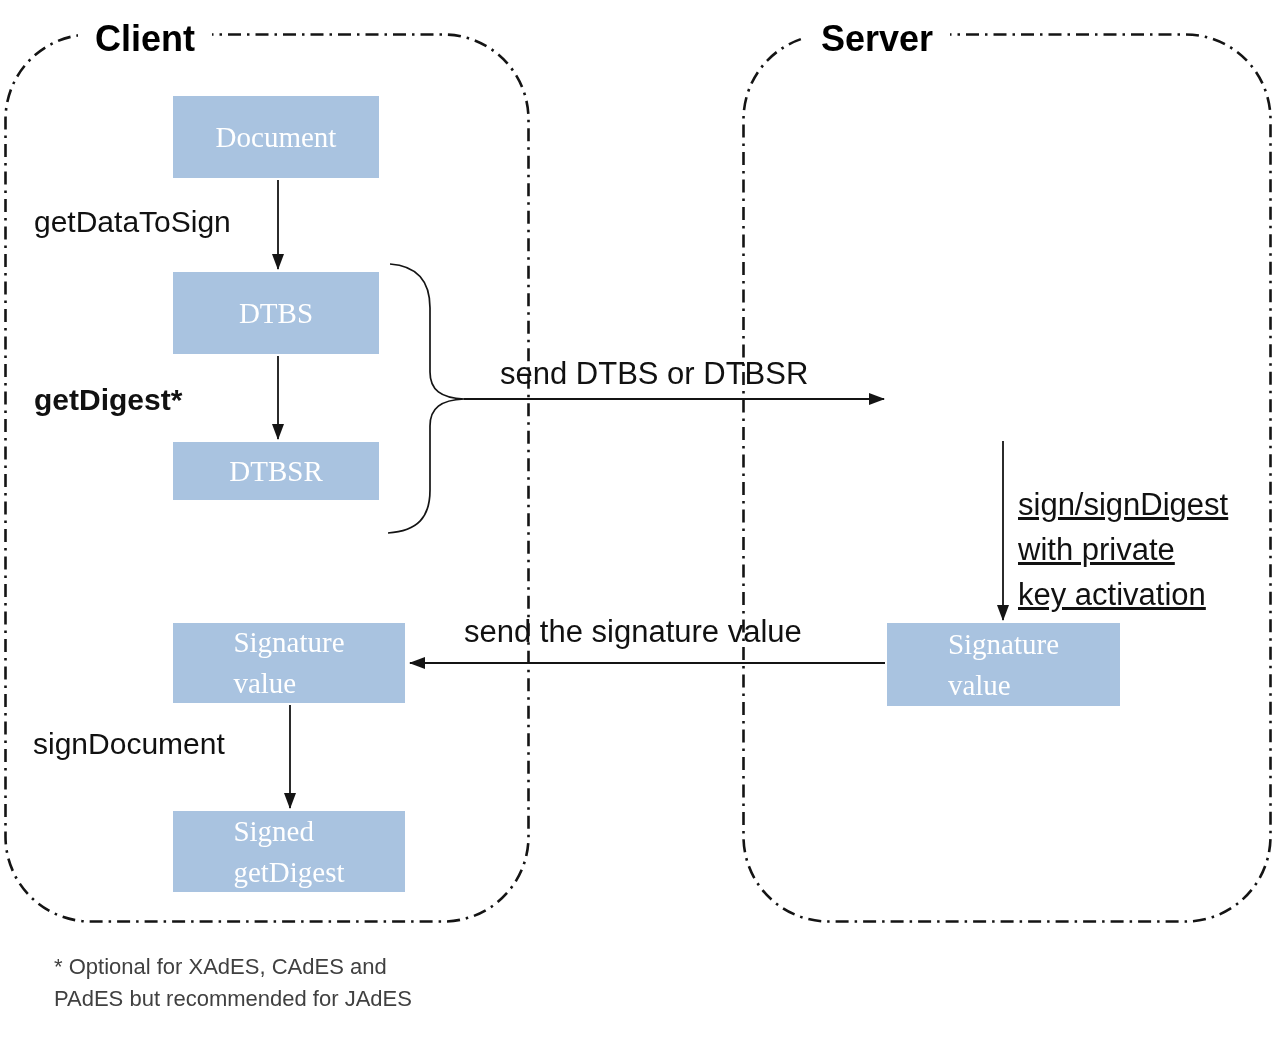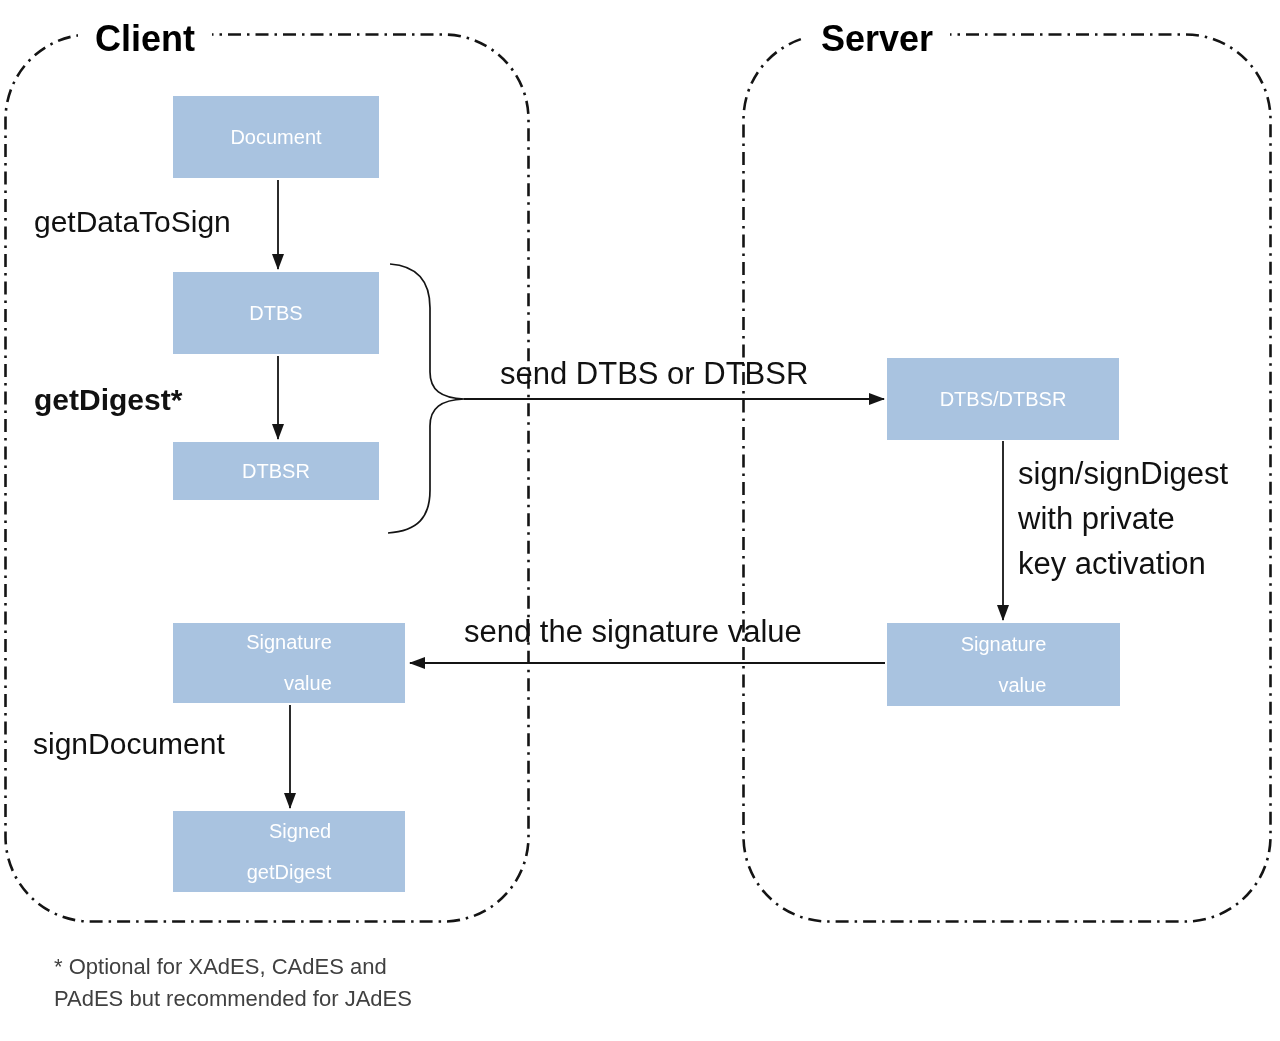--- a/index.html
+++ b/index.html
@@ -50,27 +50,28 @@
     font-weight: bold;
     line-height: 46px;
     padding: 0 17px;
     white-space: nowrap;
   }
   .box {
     position: absolute;
     z-index: 2;
     background: var(--box-fill, #a9c3e0);
     color: var(--box-text, #ffffff);
-    font-size: 20px;
+    font-size: 29px;
     line-height: 41px;
     display: flex;
     align-items: center;
     justify-content: center;
-    text-align: right;
+    text-align: left;
     white-space: pre-line;
+    font-family: Liberation Serif, serif;
   }
   .label {
     position: absolute;
     z-index: 2;
     color: #111111;
     font-size: 30px;
     line-height: 36px;
     white-space: nowrap;
   }
   .msg-label {
@@ -119,31 +120,30 @@
   <div class="lane-title" style="left:804px;">Server</div>
 
   <div class="box" style="left:173px; top:96px;  width:206px; height:82px;">Document</div>
   <div class="box" style="left:173px; top:272px; width:206px; height:82px;">DTBS</div>
   <div class="box" style="left:173px; top:442px; width:206px; height:58px;">DTBSR</div>
   <div class="box" style="left:173px; top:623px; width:232px; height:80px;">Signature
 value</div>
   <div class="box" style="left:173px; top:811px; width:232px; height:81px;">Signed
 getDigest</div>
 
-  <div class="box" style="left:887px; top:358px; width:232px; height:82px;">DTBS/DTBSR</div>
   <div class="box" style="left:887px; top:623px; width:233px; height:83px;">Signature
 value</div>
 
   <div class="label" style="left:34px; top:204px;">getDataToSign</div>
   <div class="label" style="left:34px; top:382px;font-weight:bold;">getDigest*</div>
   <div class="label" style="left:33px; top:726px;">signDocument</div>
 
   <div class="label msg-label" style="left:500px; top:356px;">send DTBS or DTBSR</div>
   <div class="label msg-label" style="left:464px; top:614px;">send the signature value</div>
 
-  <div class="label msg-label multiline" style="left:1018px; top:451px;">sign/signDigest
+  <div class="label msg-label multiline" style="left:1018px; top:482px;text-decoration:underline;">sign/signDigest
 with private
 key activation</div>
 
   <div class="footnote" style="left:22px; top:951px;">* Optional for XAdES, CAdES and
 PAdES but recommended for JAdES</div>
 
 </div>
 
 </body></html>

